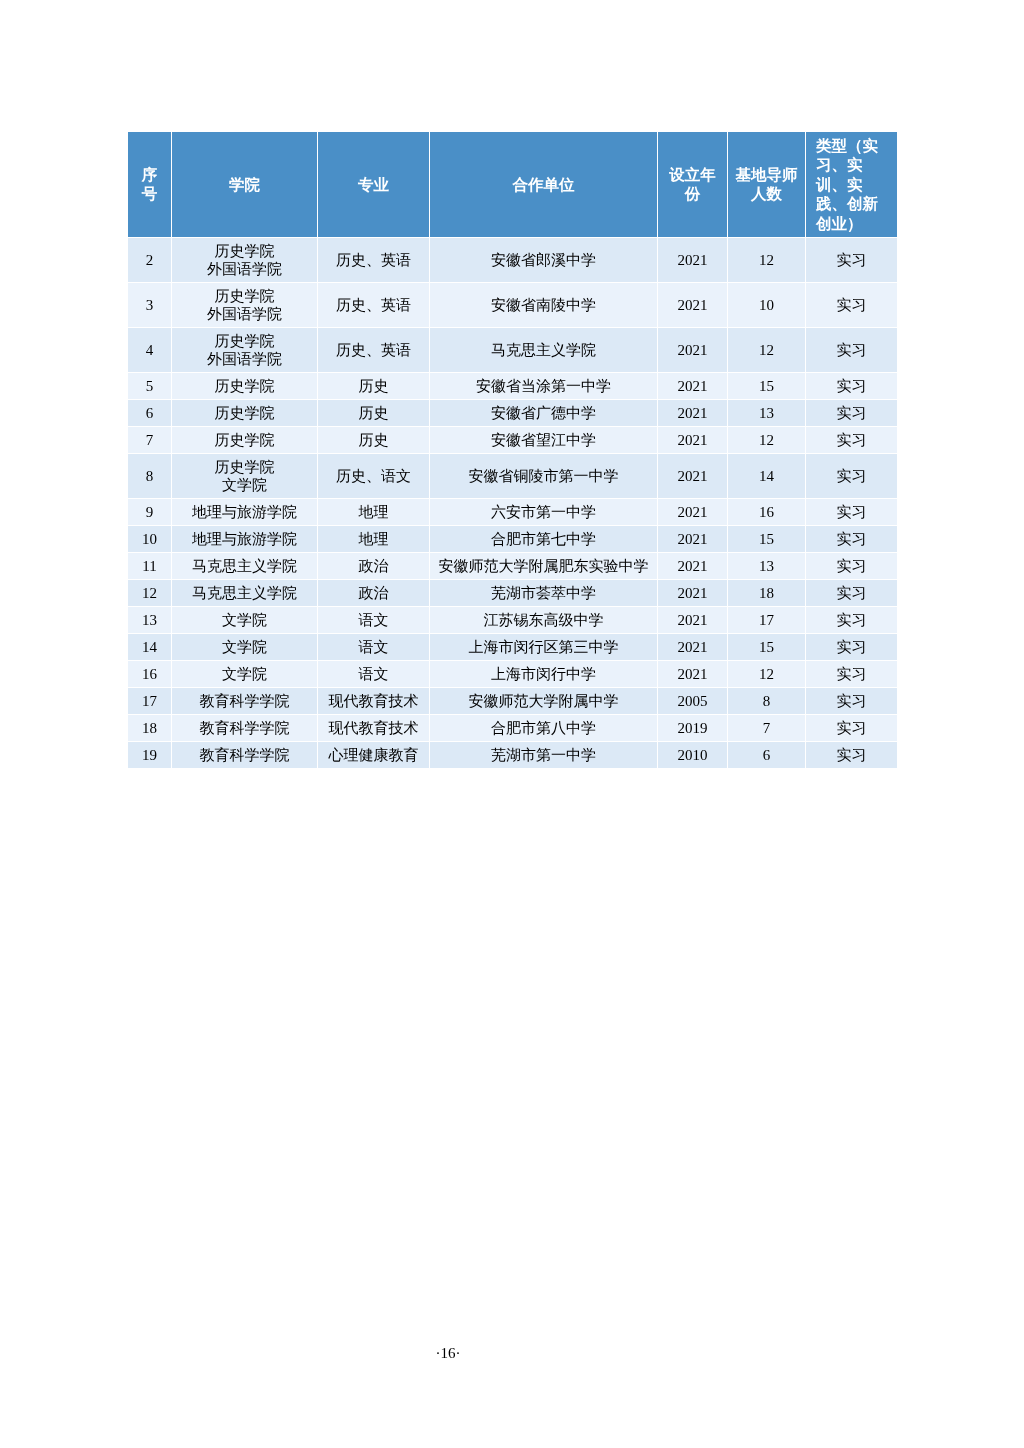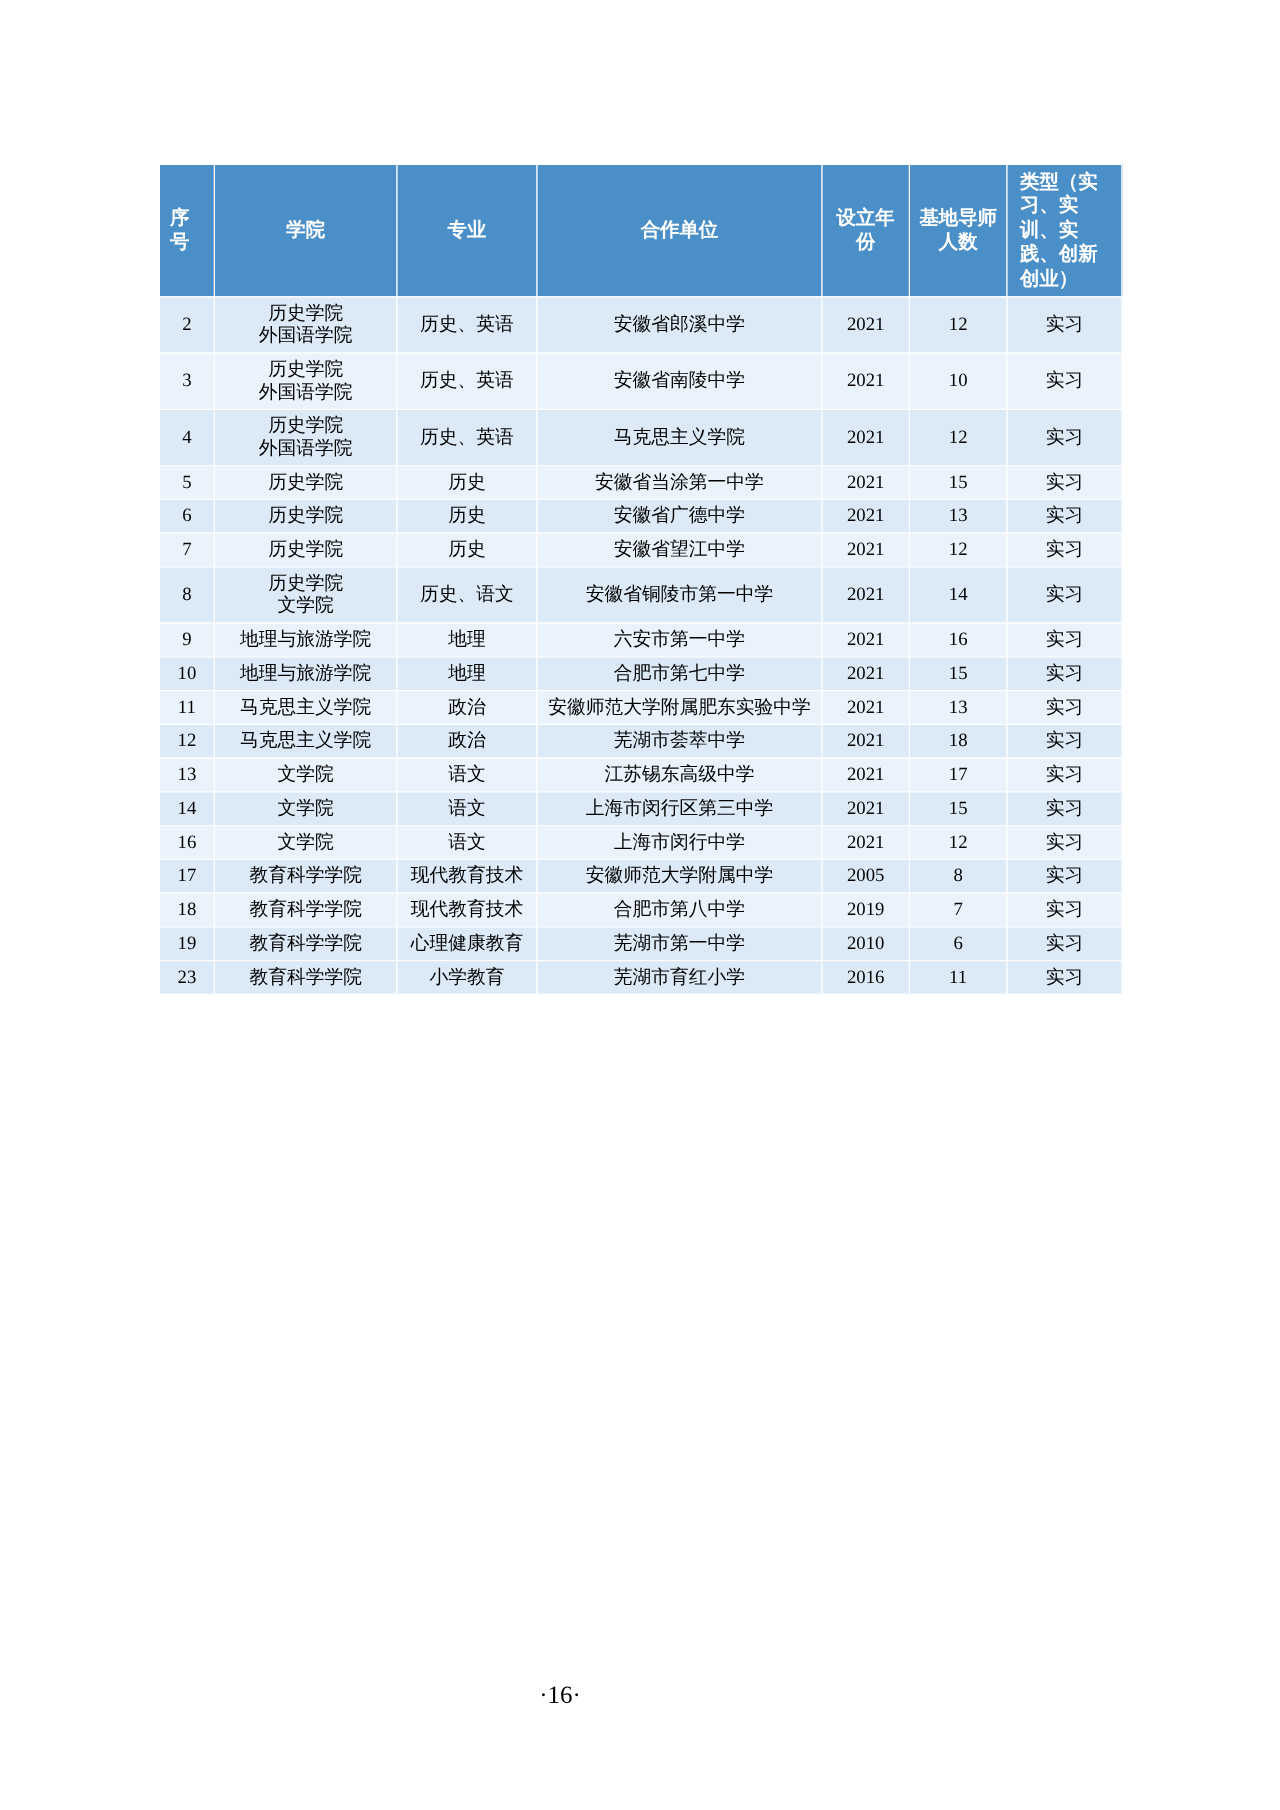--- a/index.html
+++ b/index.html
@@ -56,21 +56,21 @@
     font-size: 15.5px;
     padding: 4px 6px;
   }
   table.data thead th.hdr-type {
     text-align: left;
     padding-left: 10px;
   }
   table.data thead th.hdr-idx {
     padding-left: 8px;
     padding-right: 8px;
-    text-align: left;
+    text-align: center;
   }
   table.data tbody tr.odd td { background: #dce9f6; }
   table.data tbody tr.even td { background: #eaf2fb; }
 
   td.c-type {
     text-align: left;
     padding-left: 10px;
     vertical-align: top;
     padding-top: 6px;
   }
@@ -84,21 +84,21 @@
   }
   tbody td.bold-cell {
     font-weight: normal;
   }
   .page-number {
     position: absolute;
     left: 0;
     top: 1345px;
     width: 896px;
     text-align: center;
-    font-size: 20px;
+    font-size: 15px;
     color: #000000;
     font-family: "Liberation Serif", "DejaVu Serif", serif;
   }
 </style>
 </head>
 <body>
 
 <div class="page">
 
   <div class="table-wrap">
@@ -512,41 +512,18 @@
             <td class="bold-cell">
               <span class="two-line">2010</span>
             </td>
             <td class="bold-cell">
               <span class="two-line">6</span>
             </td>
             <td class="c-type mid">
               <span class="two-line">实习</span>
             </td>
           </tr>
-          <tr class="odd">
-            <td>
-              <span class="two-line">23</span>
-            </td>
-            <td>
-              <span class="two-line">教育科学学院</span>
-            </td>
-            <td>
-              <span class="two-line">小学教育</span>
-            </td>
-            <td class="bold-cell">
-              <span class="two-line">芜湖市育红小学</span>
-            </td>
-            <td class="bold-cell">
-              <span class="two-line">2016</span>
-            </td>
-            <td class="bold-cell">
-              <span class="two-line">11</span>
-            </td>
-            <td class="c-type mid">
-              <span class="two-line">实习</span>
-            </td>
-          </tr>
         </tbody>
     </table>
   </div>
 
   <div class="page-number">·16·</div>
 </div>
 
 </body></html>

